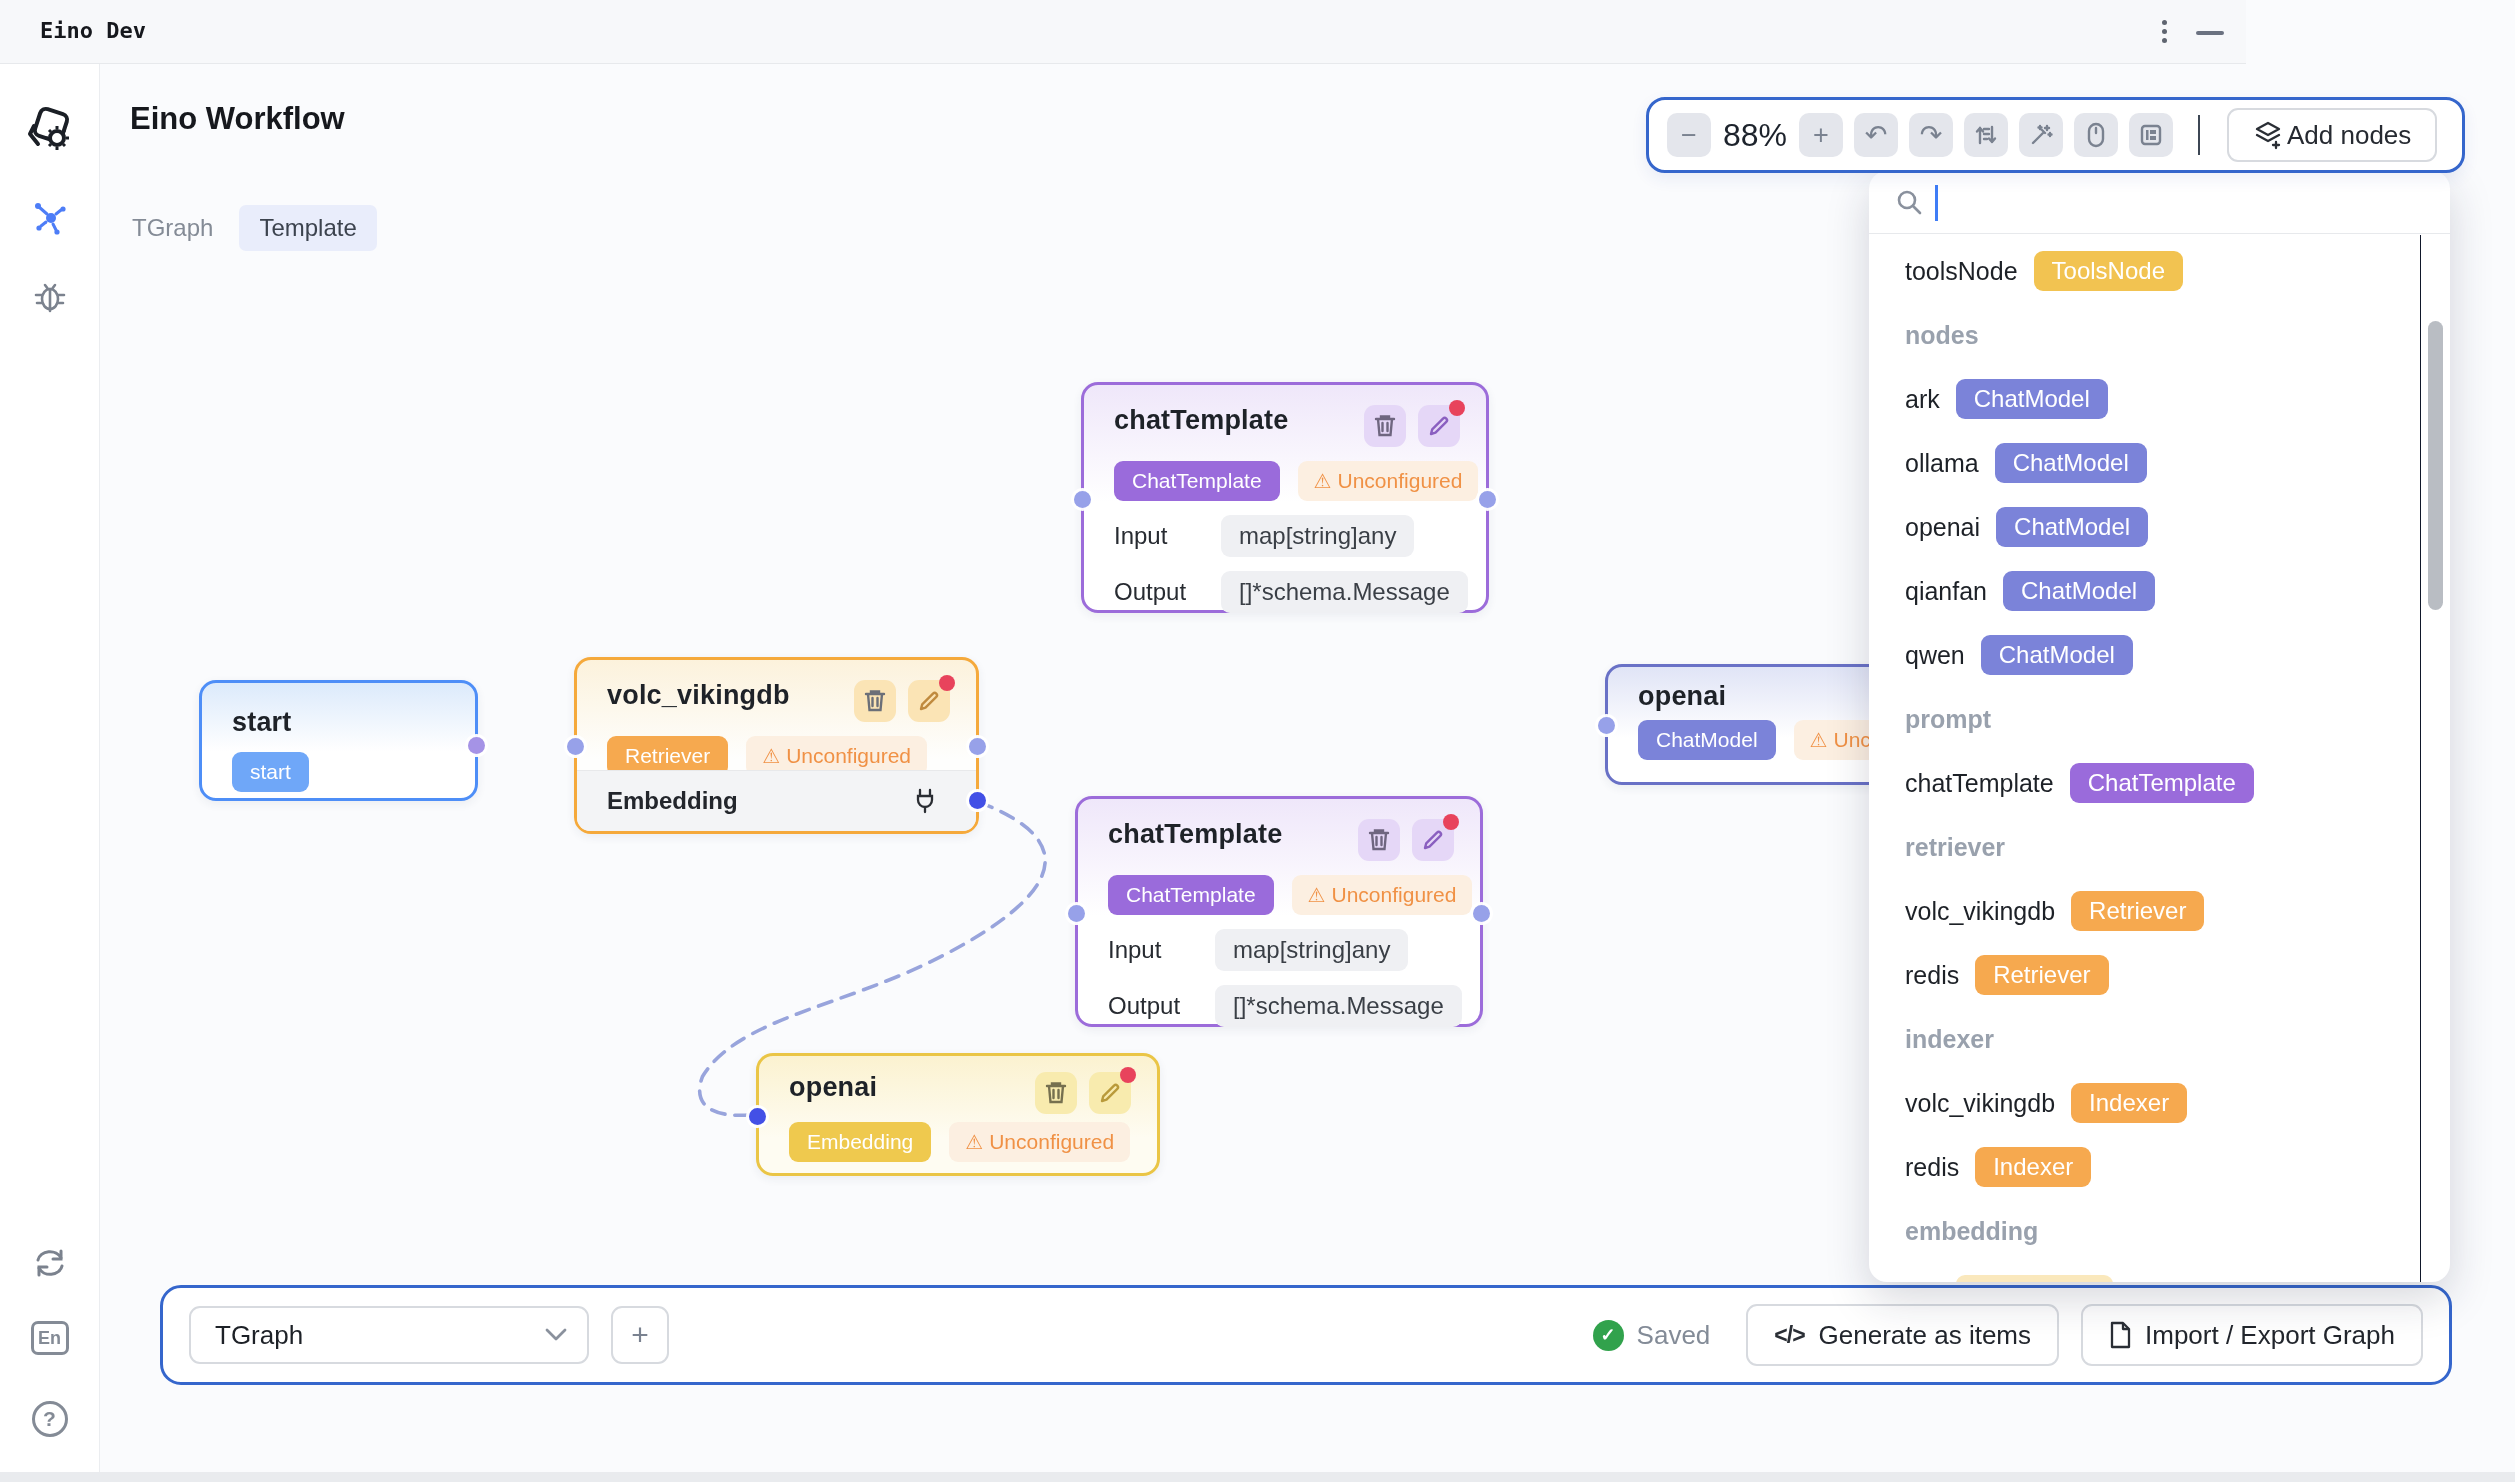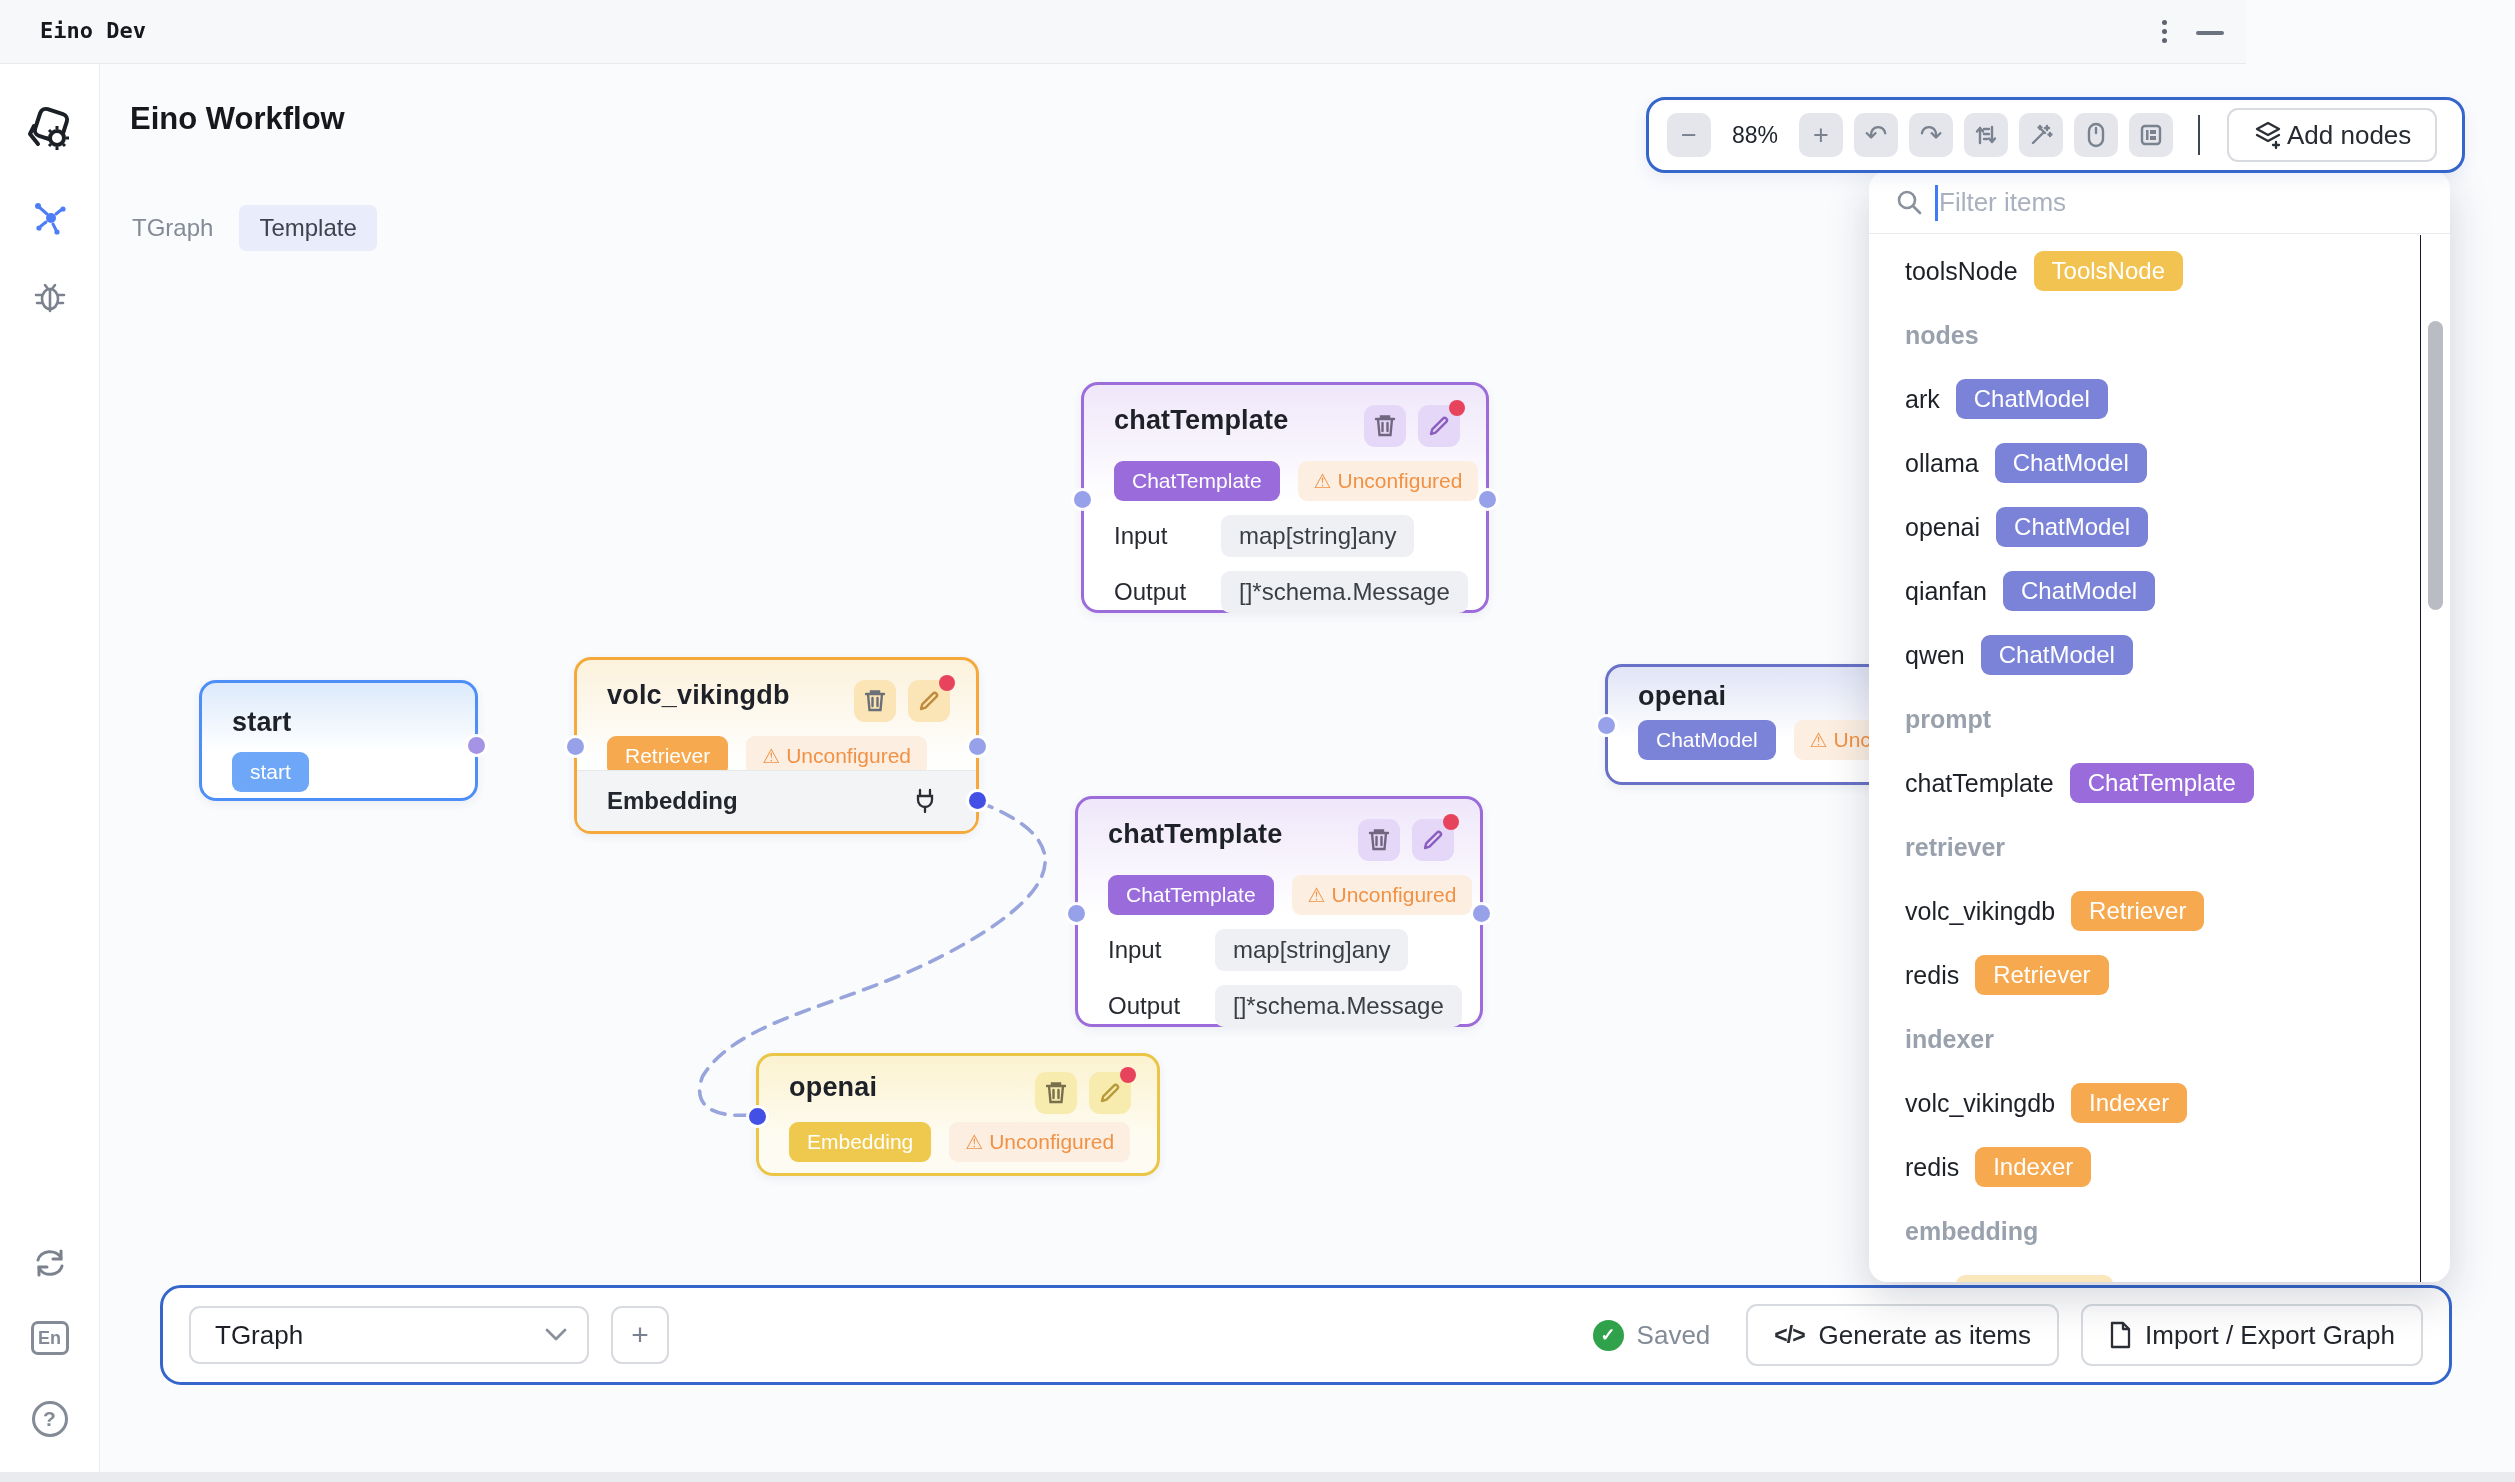--- a/index.html
+++ b/index.html
@@ -83,21 +83,21 @@
   #node-ochat { left:1605px; top:664px; width:404px; height:121px; border:3px solid #6971c6;
     background:linear-gradient(180deg,#e0e4f6 0%,#ffffff 62%); }
 
   
   #toolbar { position:absolute; left:1646px; top:97px; width:819px; height:76px; background:#fff;
     border:3px solid #3566cc; border-radius:19px; z-index:30; display:flex; align-items:center;
     padding:0 18px; gap:11px; box-shadow:0 6px 16px rgba(40,70,160,.08); }
   .tbtn { width:44px; height:44px; border-radius:10px; background:#e4e6ec; color:#7a8290;
     display:flex; align-items:center; justify-content:center; font-size:27px; cursor:pointer;
     flex:0 0 auto; user-select:none; }
-  #zoom-level { font-size:23px; color:#1d232c; width:66px; text-align:center; flex:0 0 auto; }
+  #zoom-level { font-size:32px; color:#1d232c; width:66px; text-align:center; flex:0 0 auto; }
   #tb-divider { width:2px; height:40px; background:#3c4654; margin:0 14px; flex:0 0 auto; }
   #add-nodes-btn { height:54px; border:2px solid #d7dadf; border-radius:11px; background:#fff;
     display:flex; align-items:center; gap:4px; padding:0 24px; cursor:pointer; margin-left:2px; }
   #add-nodes-btn span { font-size:26px; color:#262a31; }
 
   
   #panel { position:absolute; left:1869px; top:171px; width:581px; height:1111px; background:#fff;
     border-radius:18px; box-shadow:0 16px 44px rgba(25,35,60,.18); z-index:20; overflow:hidden; }
   #search-row { height:63px; display:flex; align-items:center; padding:0 26px; gap:16px;
     border-bottom:1px solid #e7e9ec; position:relative; }
@@ -407,21 +407,20 @@
   </div>
 </div>
 
 <div id="panel">
   <div id="search-row">
     <svg width="28" height="28" viewBox="0 0 28 28" fill="none" stroke="#8a919d" stroke-width="2.6" stroke-linecap="round">
       <circle cx="12" cy="12" r="8"></circle>
         <path d="M18 18 L25 25"></path>
       </svg>
     <div id="caret"></div>
-    <input id="filter-input" placeholder="Filter items" style="">
   </div>
   <div id="panel-list">
       <div class="p-row">
         <span class="p-name">toolsNode</span>
         <span class="p-badge" style="background: rgb(242, 195, 81);">ToolsNode</span>
       </div>
       <div class="p-header">nodes</div>
       <div class="p-row">
         <span class="p-name">ark</span>
         <span class="p-badge" style="background: rgb(123, 131, 217);">ChatModel</span>

